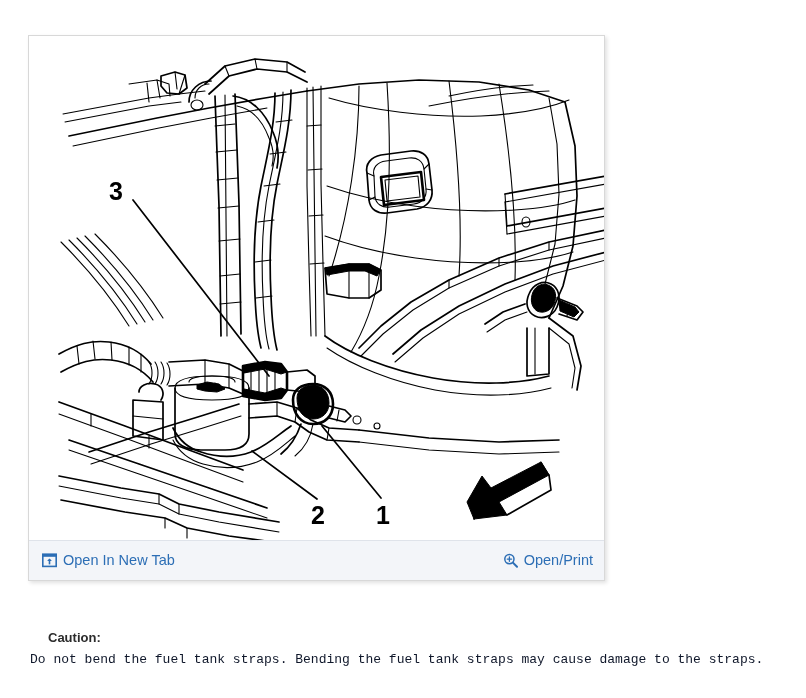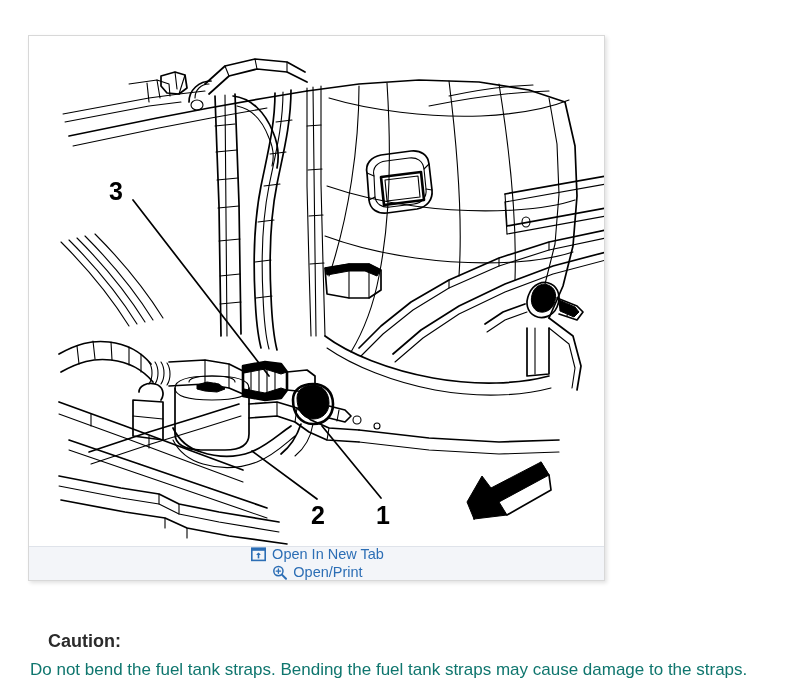--- a/index.html
+++ b/index.html
@@ -48,29 +48,28 @@
     top: 0;
     display: block;
   }
 
   
   .viewer-toolbar {
     position: absolute;
     left: 0;
     right: 0;
     bottom: 0;
-    height: 34px;
+    height: 40px;
     background: #f3f5f9;
     border-top: 1px solid #dfe3ea;
     box-sizing: border-box;
     display: flex;
     align-items: center;
     justify-content: space-between;
     padding: 0 11px 0 13px;
-    flex-direction: column;
   }
 
   .tool-link {
     display: flex;
     align-items: center;
     gap: 6px;
     color: #2c6eb5;
     font-size: 14.5px;
     font-family: "Liberation Sans", sans-serif;
     text-decoration: none;
@@ -91,32 +90,32 @@
   
   .caution-block {
     position: absolute;
     left: 30px;
     top: 630px;
     width: 760px;
   }
 
   .caution-title {
     margin: 0 0 6px 18px;
-    font-size: 18px;
+    font-size: 13px;
     font-weight: bold;
     color: #2b2b2b;
     font-family: "Liberation Sans", sans-serif;
     line-height: 1.25;
   }
 
   .caution-text {
     margin: 0;
-    font-size: 17px;
-    color: #0f766e;
-    font-family: Liberation Sans, sans-serif;
+    font-size: 13px;
+    color: #0f172a;
+    font-family: Liberation Mono, monospace;
     line-height: 1.3;
     white-space: nowrap;
   }
 
   
   .ln { fill: none; stroke: #000000; stroke-linecap: round; stroke-linejoin: round; }
   .t1 { stroke-width: 1.1; }
   .t2 { stroke-width: 1.7; }
   .t3 { stroke-width: 2.6; }
   .solidblk { fill: #000000; stroke: #000000; stroke-width: 1; }

